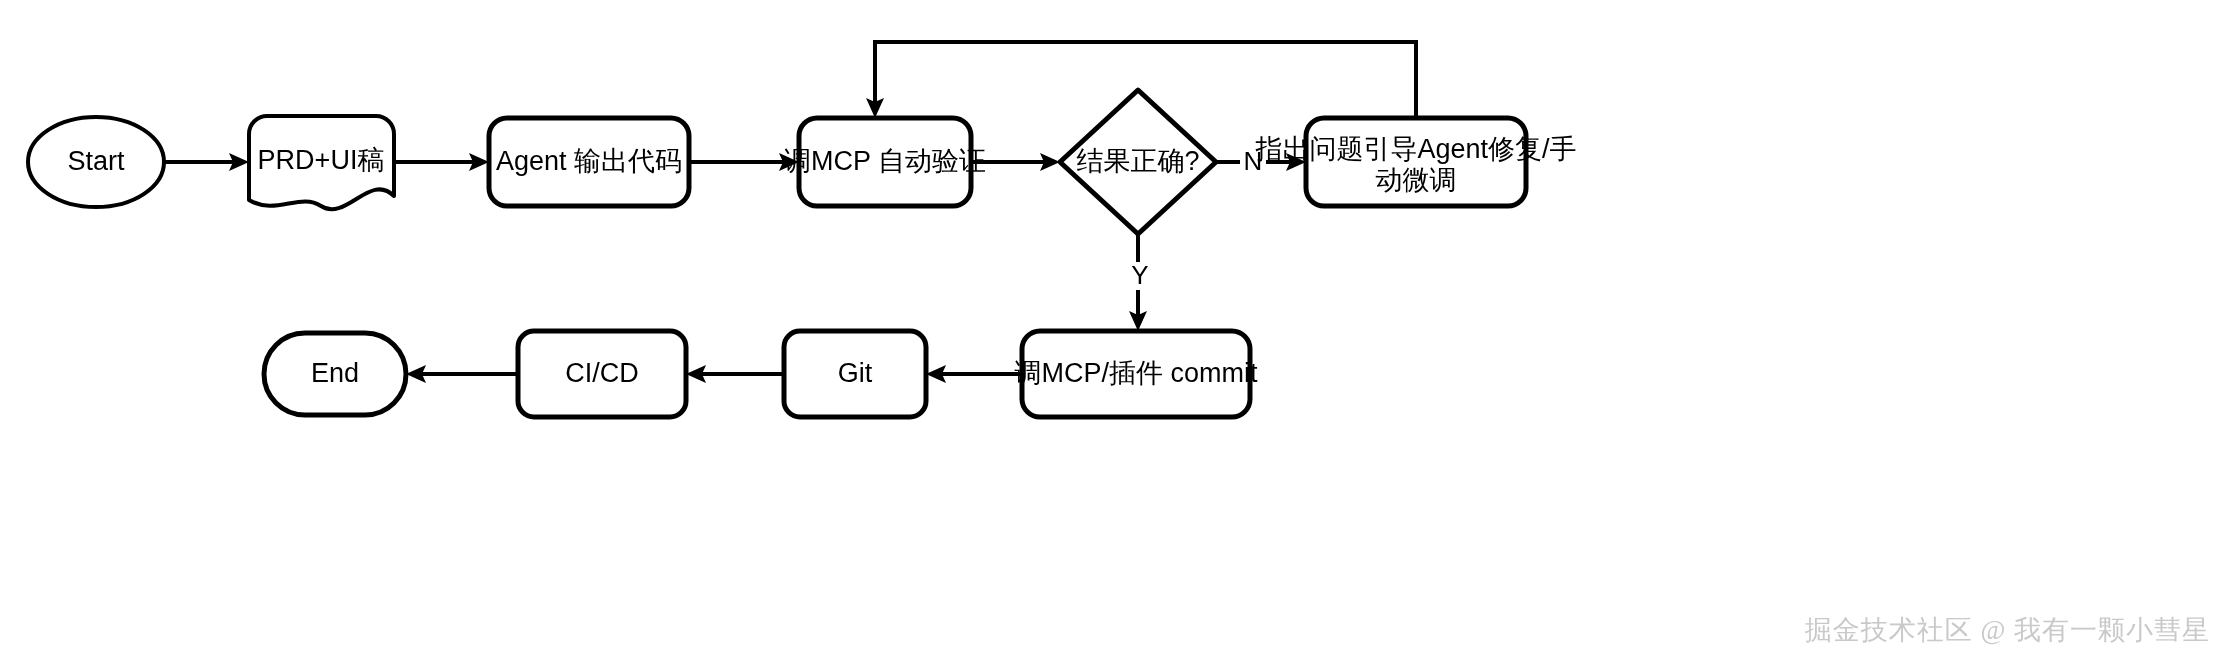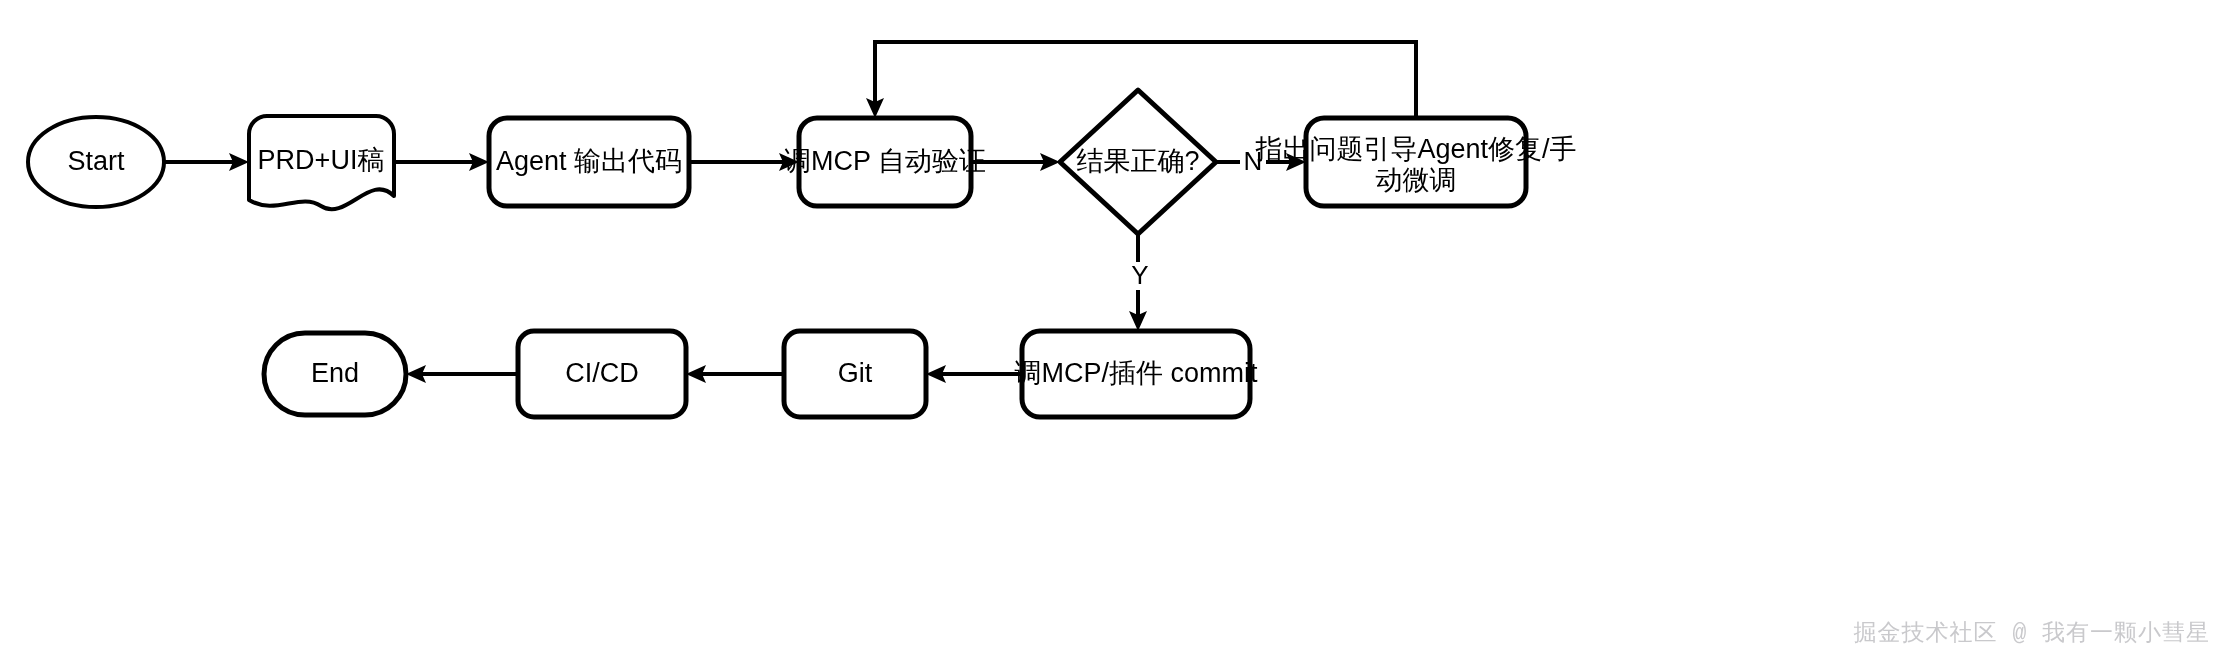--- a/index.html
+++ b/index.html
@@ -63,22 +63,22 @@
     font-family: "Liberation Sans", "DejaVu Sans", sans-serif;
     font-size: 26px;
     fill: #000000;
     text-anchor: middle;
     dominant-baseline: middle;
   }
   .watermark-text {
     position: absolute;
     right: 18px;
     bottom: 16px;
-    font-family: Liberation Mono, monospace;
-    font-size: 23px;
+    font-family: Liberation Serif, serif;
+    font-size: 27px;
     color: #c9c9cc;
     letter-spacing: 1px;
     white-space: nowrap;
     user-select: none;
   }
 </style>
 </head>
 <body>
 
 <div id="canvas">

